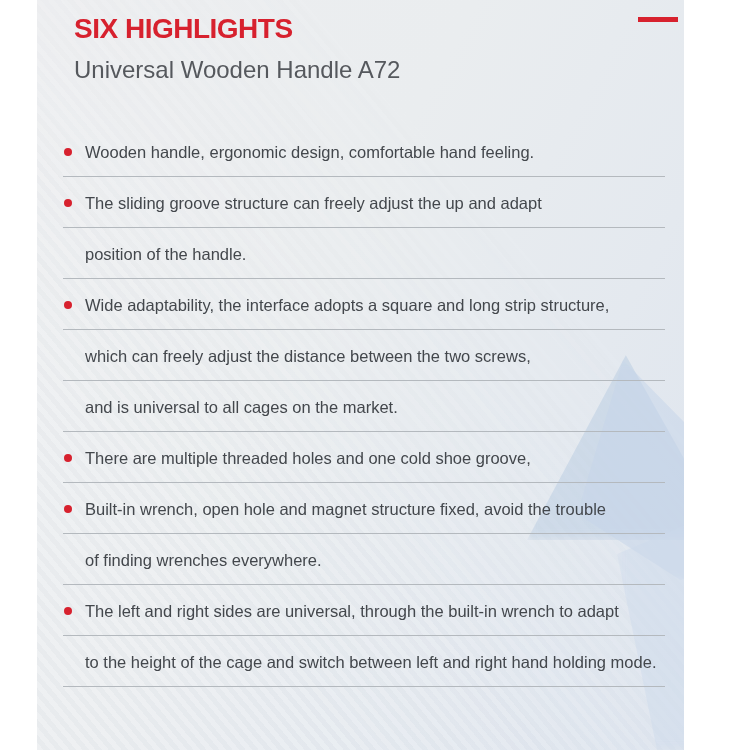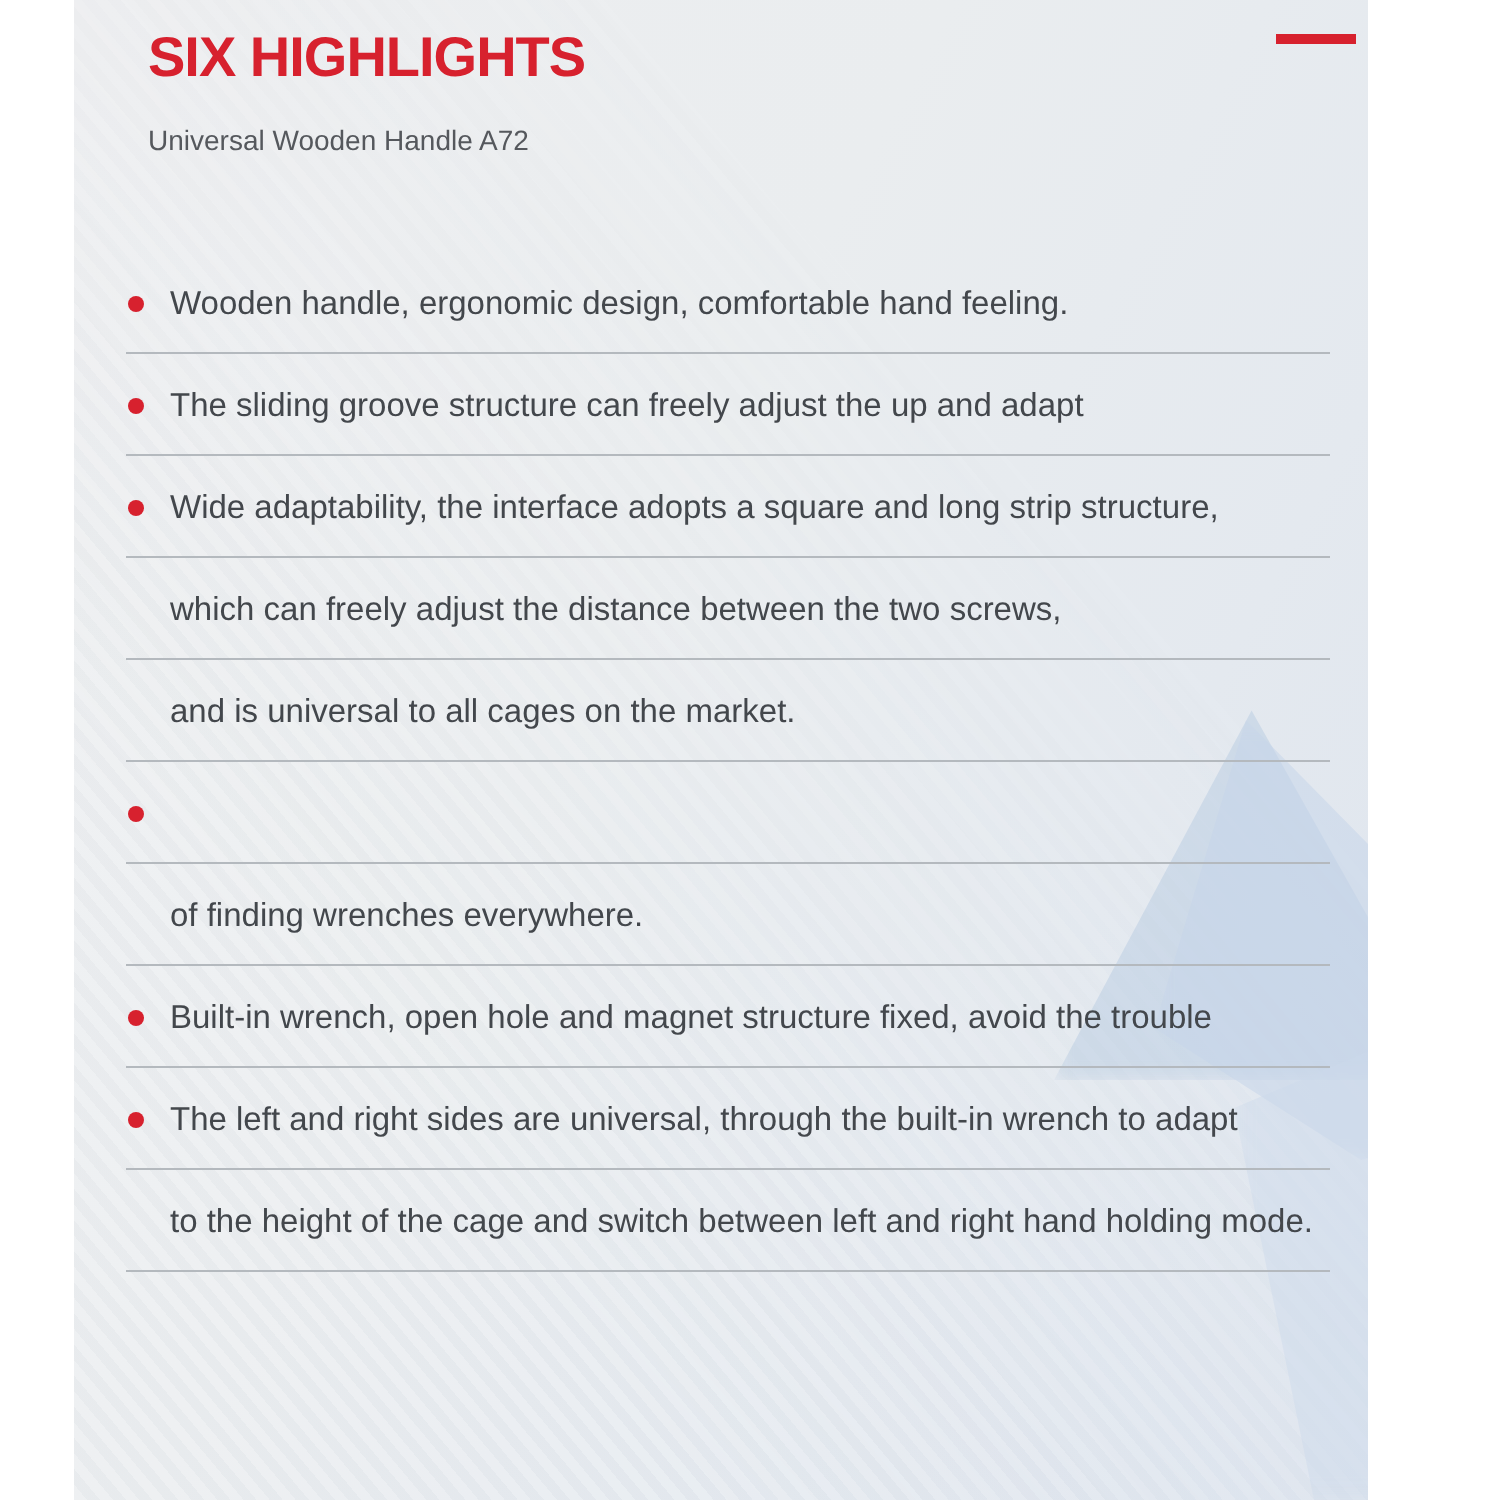--- a/index.html
+++ b/index.html
@@ -62,21 +62,21 @@
     white-space: nowrap;
   }
   .red-dash {
     position: absolute; left: 601px; top: 17px;
     width: 40px; height: 5px;
     background: var(--accent, #d7212e);
   }
   .subtitle {
     position: absolute; left: 37px; top: 58px;
     margin: 0;
-    font-size: 14px; line-height: 24px;
+    font-size: 24px; line-height: 24px;
     font-weight: 400;
     color: var(--subtitle, #55585d);
     white-space: nowrap;
   }
   .rows {
     position: absolute; left: 0; top: 126px;
     width: 100%;
     margin: 0; padding: 0; list-style: none;
     z-index: 2;
   }
@@ -129,49 +129,54 @@
       <li class="row">
         <span class="bullet"></span>
         <span class="row-text">Wooden handle, ergonomic design, comfortable hand feeling.</span>
       </li>
 
       <li class="row">
         <span class="bullet"></span>
         <span class="row-text">The sliding groove structure can freely adjust the up and adapt</span>
       </li>
 
+      <li class="row">
+
+        <span class="row-text">position of the handle.</span>
+      </li>
 
       <li class="row">
         <span class="bullet"></span>
         <span class="row-text">Wide adaptability, the interface adopts a square and long strip structure,</span>
       </li>
 
       <li class="row">
 
         <span class="row-text">which can freely adjust the distance between the two screws,</span>
       </li>
 
       <li class="row">
 
         <span class="row-text">and is universal to all cages on the market.</span>
       </li>
 
       <li class="row">
         <span class="bullet"></span>
+        <span class="row-text">There are multiple threaded holes and one cold shoe groove,</span>
       </li>
 
 
       <li class="row">
-
-        <span class="row-text">of finding wrenches everywhere.</span>
+        <span class="bullet"></span>
+        <span class="row-text">Built-in wrench, open hole and magnet structure fixed, avoid the trouble</span>
       </li>
 
       <li class="row">
-        <span class="bullet"></span>
-        <span class="row-text">Built-in wrench, open hole and magnet structure fixed, avoid the trouble</span>
+
+        <span class="row-text">of finding wrenches everywhere.</span>
       </li>
 
       <li class="row">
         <span class="bullet"></span>
         <span class="row-text">The left and right sides are universal, through the built-in wrench to adapt</span>
       </li>
 
       <li class="row">
 
         <span class="row-text">to the height of the cage and switch between left and right hand holding mode.</span>

